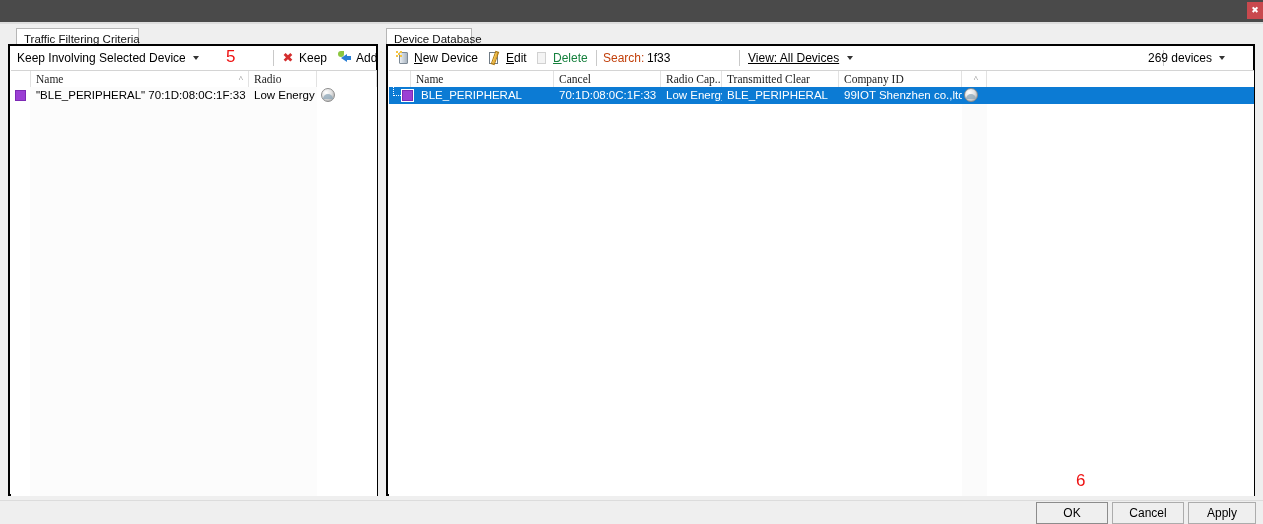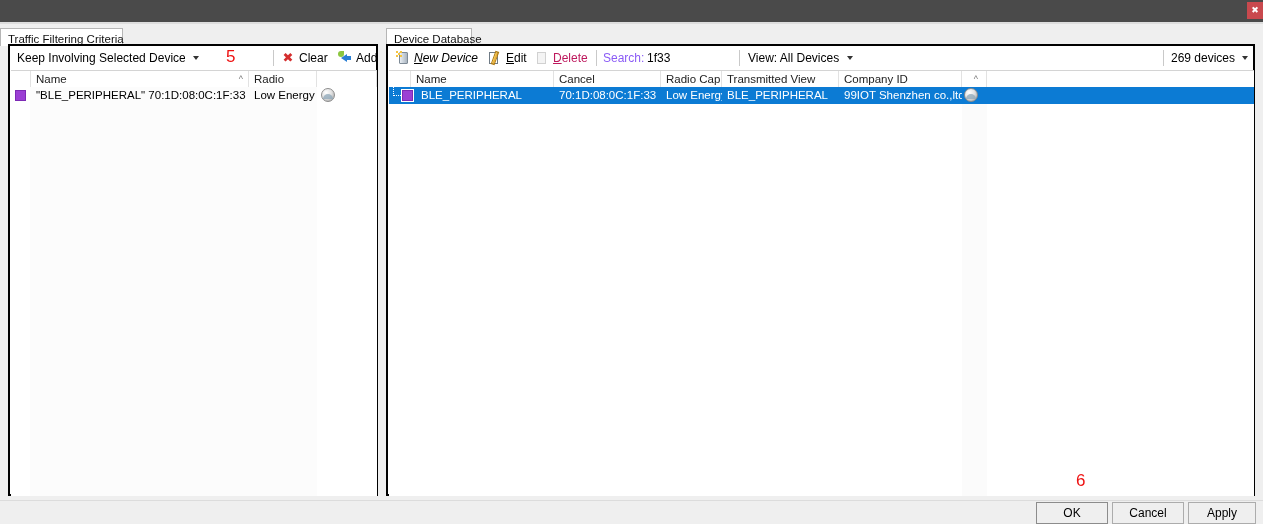--- a/index.html
+++ b/index.html
@@ -144,21 +144,21 @@
   }
   .tool-btn {
     position: absolute;
     height: 20px;
     line-height: 20px;
     font-size: 12px;
     color: #000;
     cursor: pointer;
     white-space: nowrap;
   }
-  .tool-btn.disabled { color: #be185d; cursor: default; }
+  .tool-btn.disabled { color: #15803d; cursor: default; }
   .tool-btn .ico {
     position: absolute;
     left: 0; top: 3px;
     width: 14px; height: 14px;
   }
   .tool-btn .lbl {
     position: absolute;
     left: 18px; top: 0;
   }
   .tool-btn .lbl u { text-decoration: underline; }
@@ -179,20 +179,21 @@
     line-height: 16px;
     font-size: 11.5px;
     color: #222;
     border-right: 1px solid #e2e2e2;
     box-sizing: border-box;
     padding-left: 5px;
     overflow: hidden;
     white-space: nowrap;
     cursor: pointer;
     background: #ffffff;
+    font-family: Liberation Serif, serif;
   }
   .hcell .sortmark {
     position: absolute;
     right: 5px; top: 0;
     font-size: 9px;
     color: #777;
   }
 
   .list-area {
     position: absolute;
@@ -246,21 +247,21 @@
     background: #8ea7b8;
     opacity: .75;
   }
 
   
   #right-panel {
     left: 386px; top: 20px;
     width: 869px; height: 452px;
   }
 
-  .search-label { position: absolute; font-size: 12px; color: #8b5cf6; }
+  .search-label { position: absolute; font-size: 12px; color: #c2410c; }
   .search-value { position: absolute; font-size: 12px; color: #000; }
 
   .viewsel {
     position: absolute;
     font-size: 12px;
     color: #000;
     cursor: pointer;
     white-space: nowrap;
   }
   .viewsel .caret {
@@ -379,40 +380,40 @@
 <div class="titlebar">
   <div class="title-text">Devices</div>
   <div class="close-btn">
     <div class="x">✖</div>
   </div>
 </div>
 <div class="title-underline"></div>
 
 <div class="dialog-body">
 
-  <div class="tab" style="left:0; top:4px; width:123px;">
+  <div class="tab" style="left:16px; top:4px; width:123px;">
     <span>Traffic Filtering Criteria</span>
   </div>
 
   <div class="panel" id="left-panel">
 
     <div class="toolbar-row">
 
       <div class="combo">
         <div class="combo-text">Keep Involving Selected Device</div>
         <div class="combo-arrow"></div>
       </div>
 
       <div class="red-marker" style="left:216px; top:1px;">5</div>
 
       <div class="vsep" style="left:263px; top:4px; height:16px;"></div>
 
       <div class="tool-btn" style="left:271px; top:2px; width:52px;">
         <span class="ico ico-clear">✖</span>
-        <span class="lbl">Clear</span>
+        <span class="lbl">Keep</span>
       </div>
 
       <div class="tool-btn" style="left:328px; top:2px; width:42px;">
         <span class="ico ico-add">
           <span class="leaf"></span>
             <span class="arrow"></span>
             <span class="tailbar"></span>
         </span>
         <span class="lbl">Add</span>
       </div>
@@ -444,21 +445,21 @@
   </div>
 
   <div class="tab" style="left:386px; top:4px; width:86px;">
     <span>Device Database</span>
   </div>
 
   <div class="panel" id="right-panel">
 
     <div class="toolbar-row">
 
-      <div class="tool-btn" style="left:8px; top:2px; width:82px;font-style:italic;">
+      <div class="tool-btn" style="left:8px; top:2px; width:82px;">
         <span class="ico ico-newdev">
           <span class="body"></span>
             <span class="spark"></span>
         </span>
         <span class="lbl"><u>N</u>ew Device</span>
       </div>
 
       <div class="tool-btn" style="left:100px; top:2px; width:44px;">
         <span class="ico ico-edit">
           <span class="page"></span>
@@ -474,46 +475,46 @@
         <span class="lbl"><u>D</u>elete</span>
       </div>
 
       <div class="vsep" style="left:208px; top:4px; height:16px;"></div>
 
       <div class="search-label" style="left:215px; top:5px;">Search:</div>
       <div class="search-value" style="left:259px; top:5px;" placeholder="">1f33</div>
 
       <div class="vsep" style="left:351px; top:4px; height:16px;"></div>
 
-      <div class="viewsel" style="left:360px; top:5px; width:110px;">
+      <div class="viewsel" style="left:360px; top:5px; width:110px;text-decoration:underline;">
         <span>View: All Devices</span>
         <span class="caret" style="left:99px; top:5px;"></span>
       </div>
 
       <div class="vsep" style="left:775px; top:4px; height:16px;"></div>
 
-      <div class="viewsel" style="left:783px; top:5px; width:80px;">
+      <div class="viewsel" style="left:760px; top:5px; width:80px;">
         <span>269 devices</span>
         <span class="caret" style="left:71px; top:5px;"></span>
       </div>
     </div>
 
     <div class="list-header" style="left:1px; top:24px; width:865px;">
       <div class="hcell" style="left:0px; width:22px;"></div>
       <div class="hcell" style="left:22px; width:143px;">
         <span>Name</span>
       </div>
       <div class="hcell" style="left:165px; width:107px;">
         <span>Cancel</span>
       </div>
       <div class="hcell" style="left:272px; width:61px;">
         <span>Radio Cap...</span>
       </div>
       <div class="hcell" style="left:333px; width:117px;">
-        <span>Transmitted View</span>
+        <span>Transmitted Clear</span>
       </div>
       <div class="hcell" style="left:450px; width:123px;">
         <span>Company ID</span>
       </div>
       <div class="hcell" style="left:573px; width:25px;">
         <span class="sortmark" style="right:8px;">^</span>
       </div>
       <div class="hcell" style="left:598px; width:267px; border-right:none;"></div>
     </div>
 

